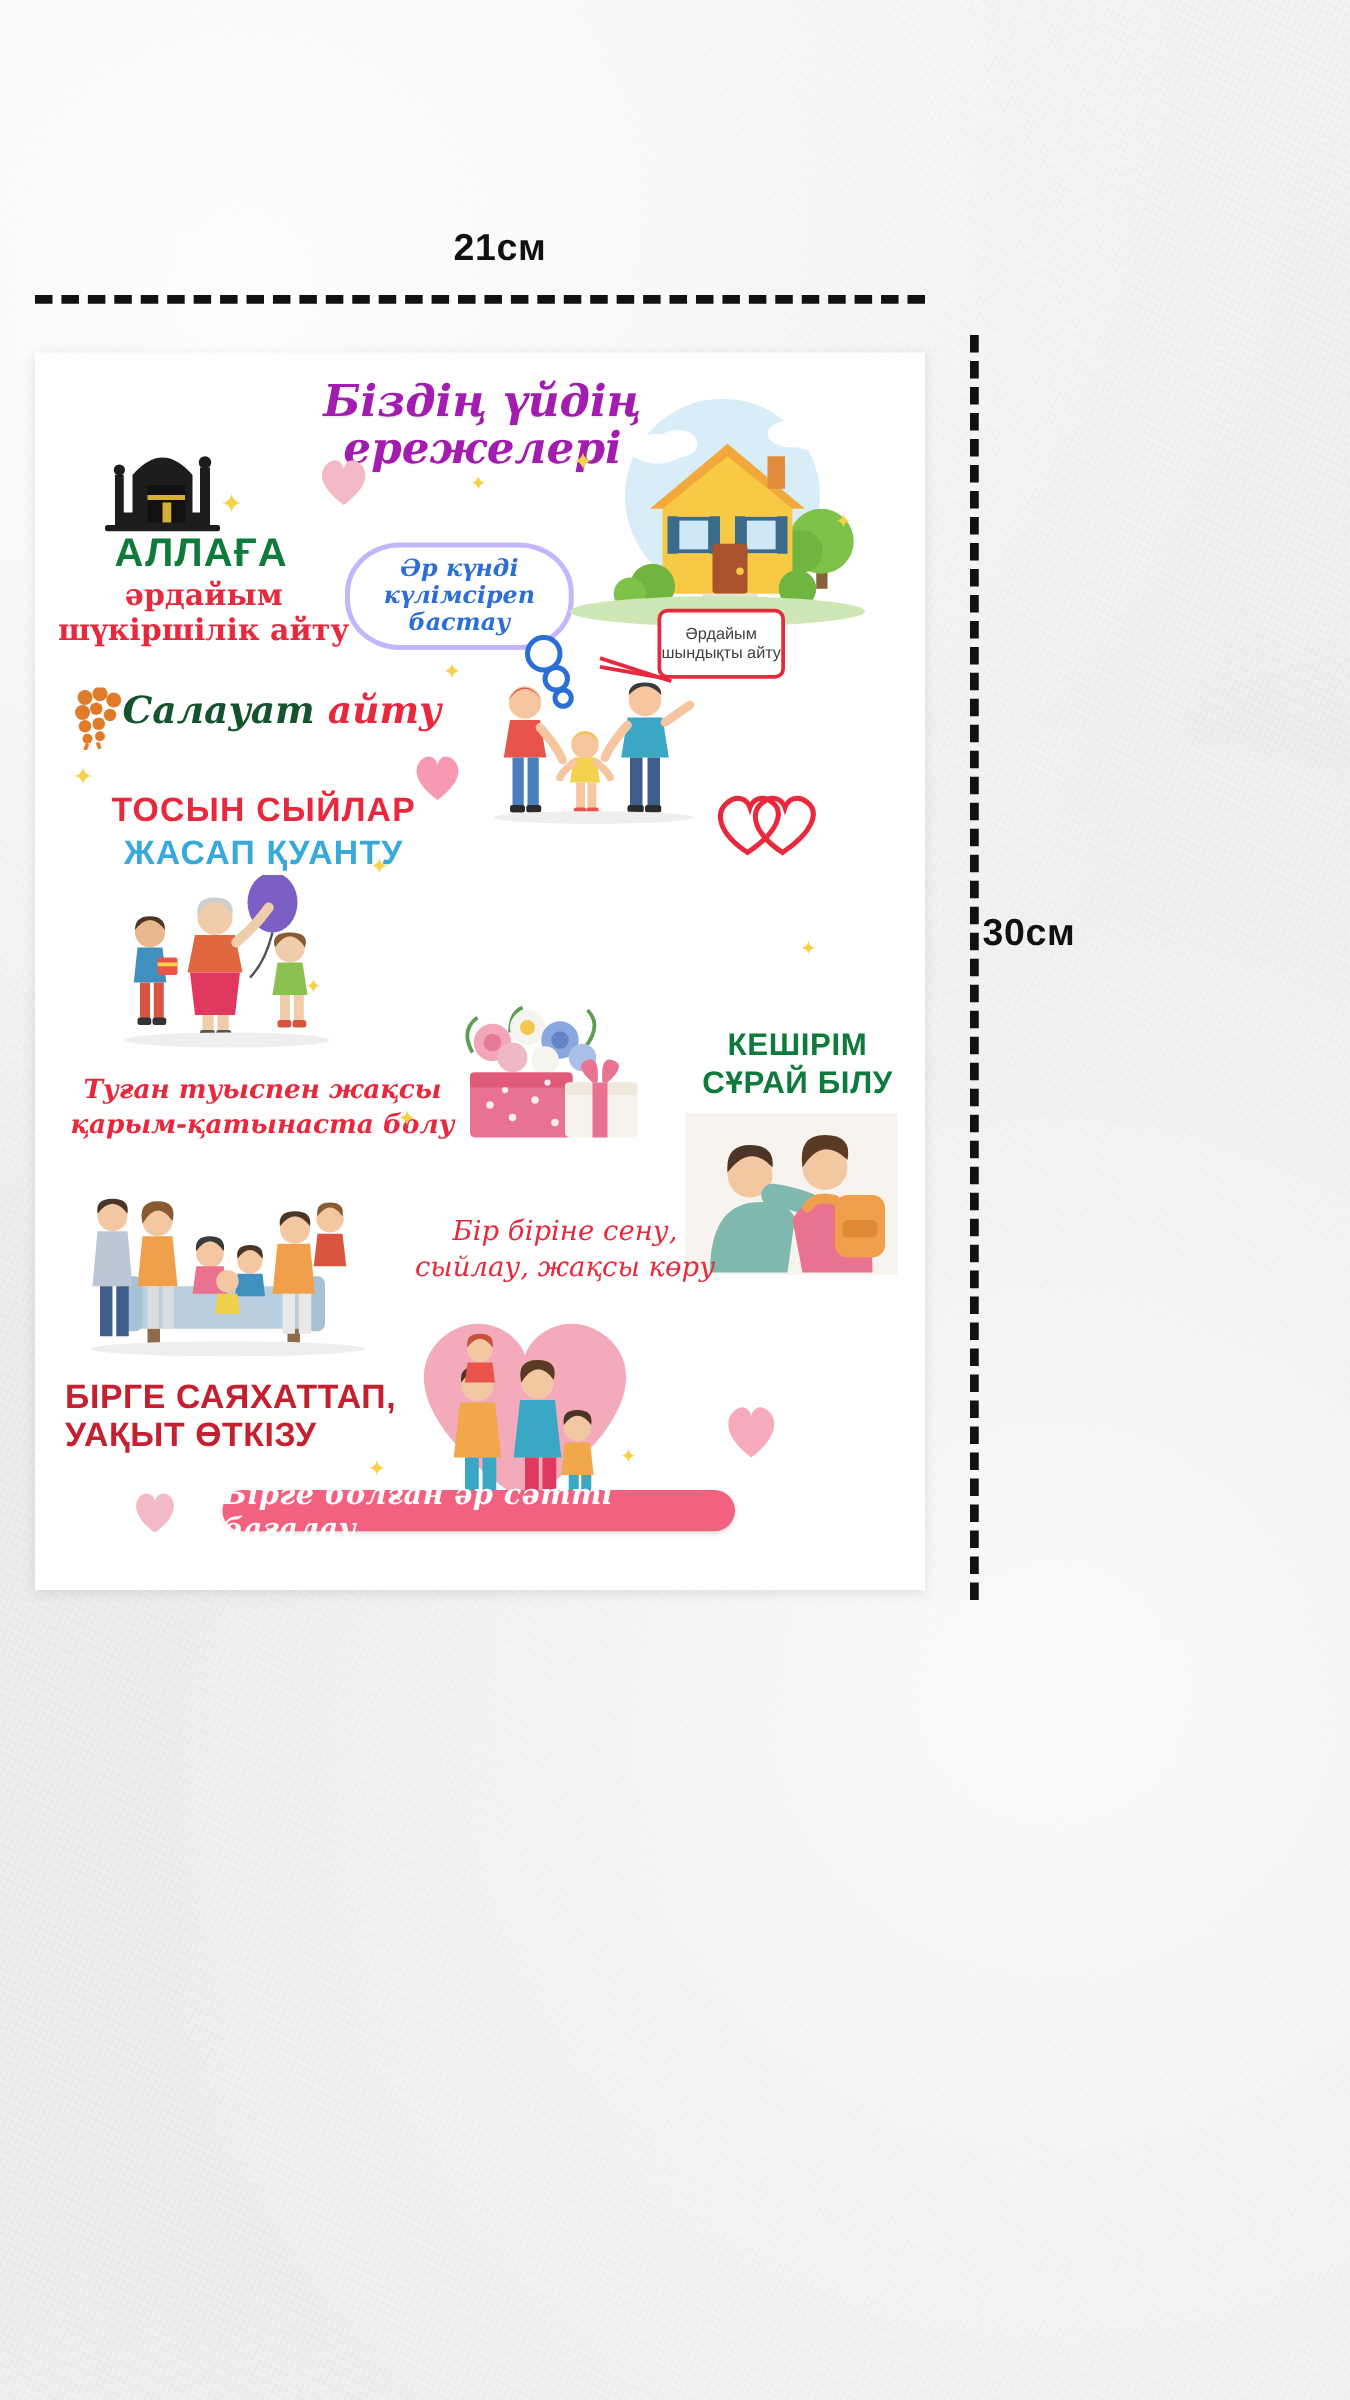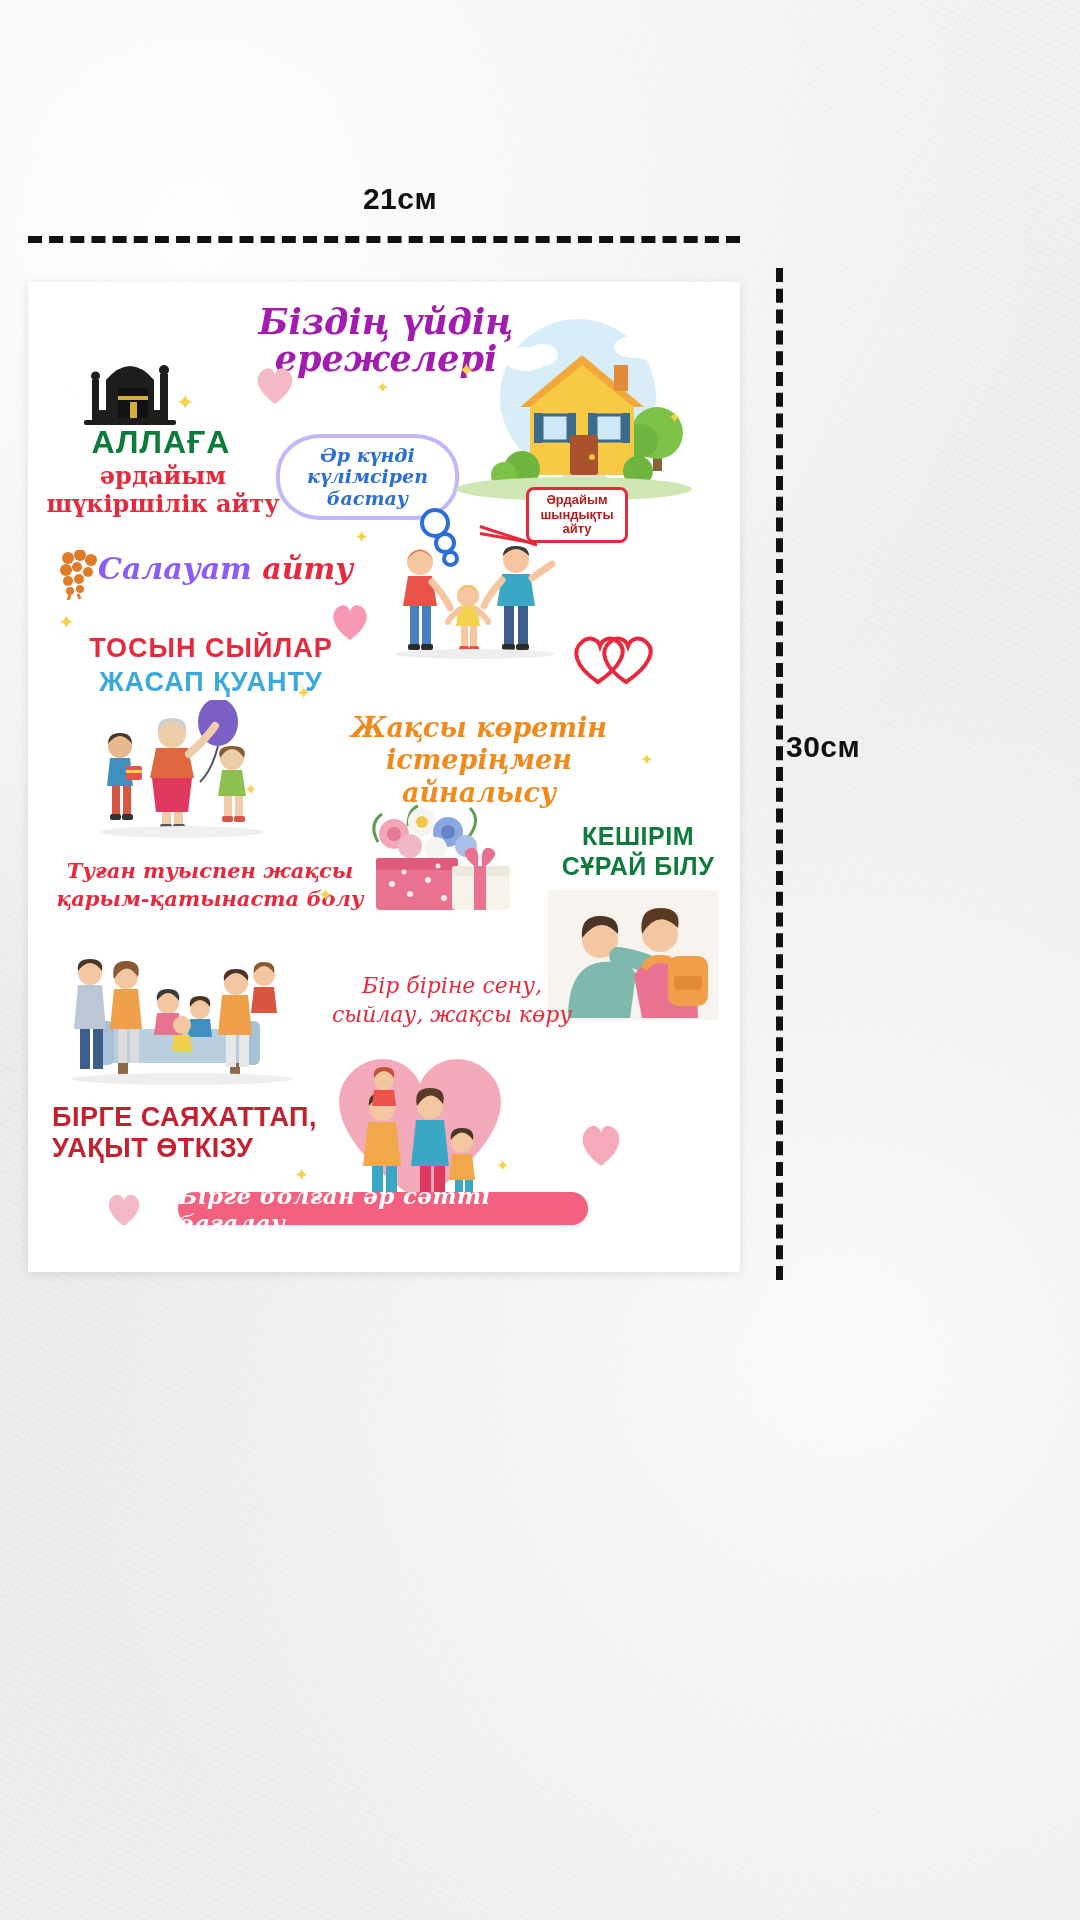--- a/index.html
+++ b/index.html
@@ -106,21 +106,21 @@
     font-family: "DejaVu Serif", serif;
     font-weight: 700; font-size: 24px; color: #e8283c; line-height: 1.18;
   }
 
   
   .salauat {
     left: 70px; top: 272px; width: 260px;
     font-family: "DejaVu Serif", serif; font-style: italic; font-weight: 700;
     font-size: 30px; line-height: 1;
   }
-  .salauat .w1 { color: #8b5cf6; }
+  .salauat .w1 { color: #14532d; }
   .salauat .w2 { color: #e8283c; }
 
   
   .tosyn {
     left: 38px; top: 350px; width: 290px; text-align: center;
     font-family: "Liberation Sans", sans-serif; font-weight: 700;
     font-size: 27px; line-height: 1.25; letter-spacing: 1px;
   }
   .tosyn .l1 { color: #e8283c; display: block; }
   .tosyn .l2 { color: #39a9dc; display: block; }
@@ -157,22 +157,22 @@
   .bd2 { left: 406px; top: 250px; width: 14px; height: 14px; }
   .bd3 { left: 414px; top: 268px; width: 9px; height: 9px; }
 
   
   .callout {
     left: 498px; top: 205px; width: 96px; height: 50px;
     background: #ffffff; border: 3px solid #e8283c; border-radius: 8px;
     display: flex; align-items: center; justify-content: center; text-align: center;
   }
   .callout span {
-    font-family: "Liberation Sans", sans-serif; font-weight: 700;
-    font-size: 13px; color: #b91c1c; line-height: 1.12;
+    font-family: "Liberation Sans", sans-serif; font-weight: 400;
+    font-size: 13px; color: #404040; line-height: 1.12;
   }
   .callout-tail {
     left: 452px; top: 243px; width: 60px; height: 3px;
     background: #e8283c; transform: rotate(18deg); transform-origin: left center;
   }
   .callout-tail2 {
     left: 452px; top: 250px; width: 54px; height: 3px;
     background: #e8283c; transform: rotate(10deg); transform-origin: left center;
   }
 
@@ -428,21 +428,20 @@
         <path d="M132 70 h20 l4 26 h-28 z" fill="#8cc152"></path>
         <rect x="134" y="96" width="8" height="22" fill="#f0cdaa"></rect>
         <rect x="145" y="96" width="8" height="22" fill="#f0cdaa"></rect>
         <rect x="132" y="116" width="11" height="6" rx="2" fill="#d8563f"></rect>
         <rect x="144" y="116" width="11" height="6" rx="2" fill="#d8563f"></rect>
       </g>
       <ellipse cx="92" cy="132" rx="82" ry="6" fill="#efefef"></ellipse>
     </svg>
   </div>
 
-  <div class="p-abs jaqsy">Жақсы көретін істеріңмен айналысу</div>
 
   <div class="p-abs illus" style="left:320px; top:518px;">
     <svg width="180" height="130" viewBox="0 0 180 130">
 
       <g stroke="#5f9e52" stroke-width="3" fill="none">
         <path d="M30 42 q-10 -18 4 -28"></path>
           <path d="M120 38 q14 -18 2 -30"></path>
         <path d="M60 26 q0 -16 10 -20"></path>
       </g>
 

